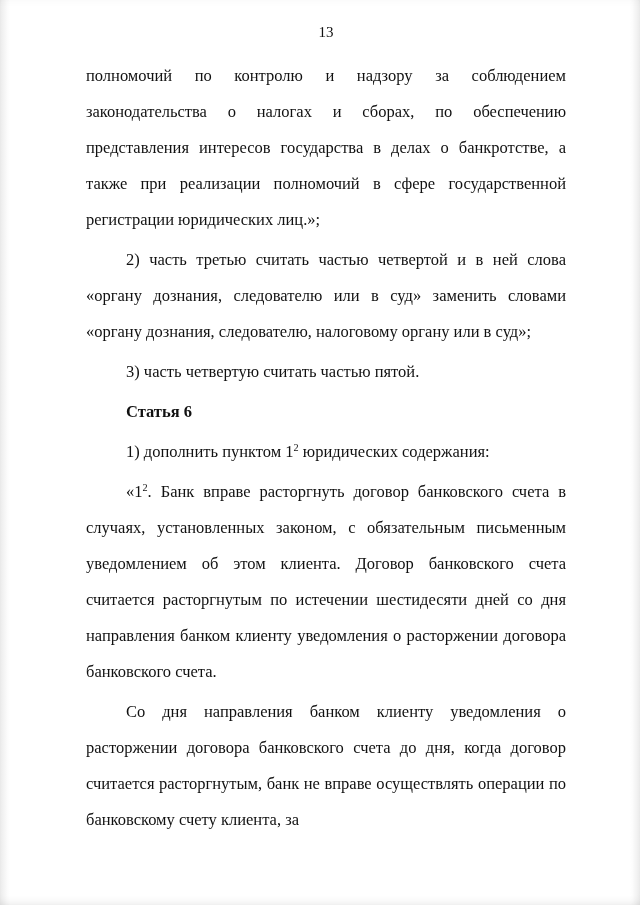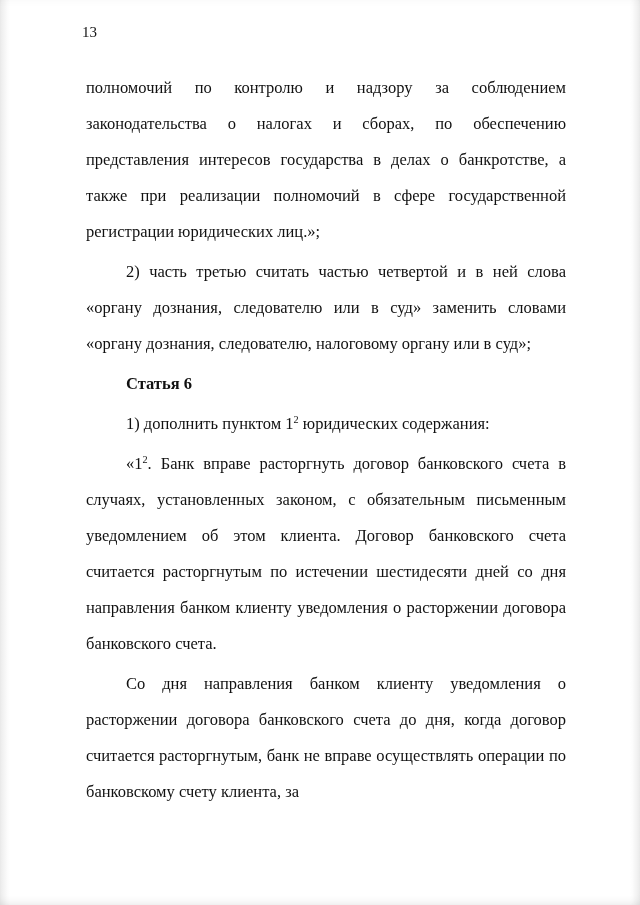--- a/index.html
+++ b/index.html
@@ -18,24 +18,24 @@
     padding: 22px 70px 0 82px;
     font-family: "Liberation Serif", "DejaVu Serif", serif;
     color: #111111;
     box-shadow:
       inset 0 -8px 10px -7px rgba(0,0,0,0.10),
       inset 8px 0 10px -8px rgba(0,0,0,0.07),
       inset -8px 0 10px -8px rgba(0,0,0,0.07),
       inset 0 8px 10px -9px rgba(0,0,0,0.05);
   }
   .page-number {
-    text-align: left;
+    text-align: center;
     font-size: 15px;
     line-height: 20px;
-    margin-bottom: 28px;
+    margin-bottom: 16px;
   }
   .doc-body {
     font-size: 16.5px;
     line-height: 36px;
     text-align: justify;
   }
   .doc-body p {
     margin: 4px;
     padding: 0;
     text-align: justify;
@@ -65,18 +65,19 @@
 </head>
 <body>
 
 <div class="page">
   <div class="scan-edge left"></div>
   <div class="scan-edge right"></div>
   <div class="page-number">13</div>
   <div class="doc-body">
       <p class=""><span>полномочий по контролю и надзору за соблюдением законодательства о налогах и сборах, по обеспечению представления интересов государства в делах о банкротстве, а также при реализации полномочий в сфере государственной регистрации юридических лиц.»;</span></p>
       <p class="indent"><span>2) часть третью считать частью четвертой и в ней слова «органу дознания, следователю или в суд» заменить словами «органу дознания, следователю, налоговому органу или в суд»;</span></p>
+      <p class="indent"><span>3) часть четвертую считать частью пятой.</span></p>
       <p class="indent bold"><span>Статья 6</span></p>
       <p class="indent"><span>1) дополнить пунктом 1</span><sup>2</sup><span> юридических содержания:</span></p>
       <p class="indent"><span>«1</span><sup>2</sup><span>. Банк вправе расторгнуть договор банковского счета в случаях, установленных законом, с обязательным письменным уведомлением об этом клиента. Договор банковского счета считается расторгнутым по истечении шестидесяти дней со дня направления банком клиенту уведомления о расторжении договора банковского счета.</span></p>
       <p class="indent"><span>Со дня направления банком клиенту уведомления о расторжении договора банковского счета до дня, когда договор считается расторгнутым, банк не вправе осуществлять операции по банковскому счету клиента, за</span></p>
     </div>
 </div>
 
 </body></html>

